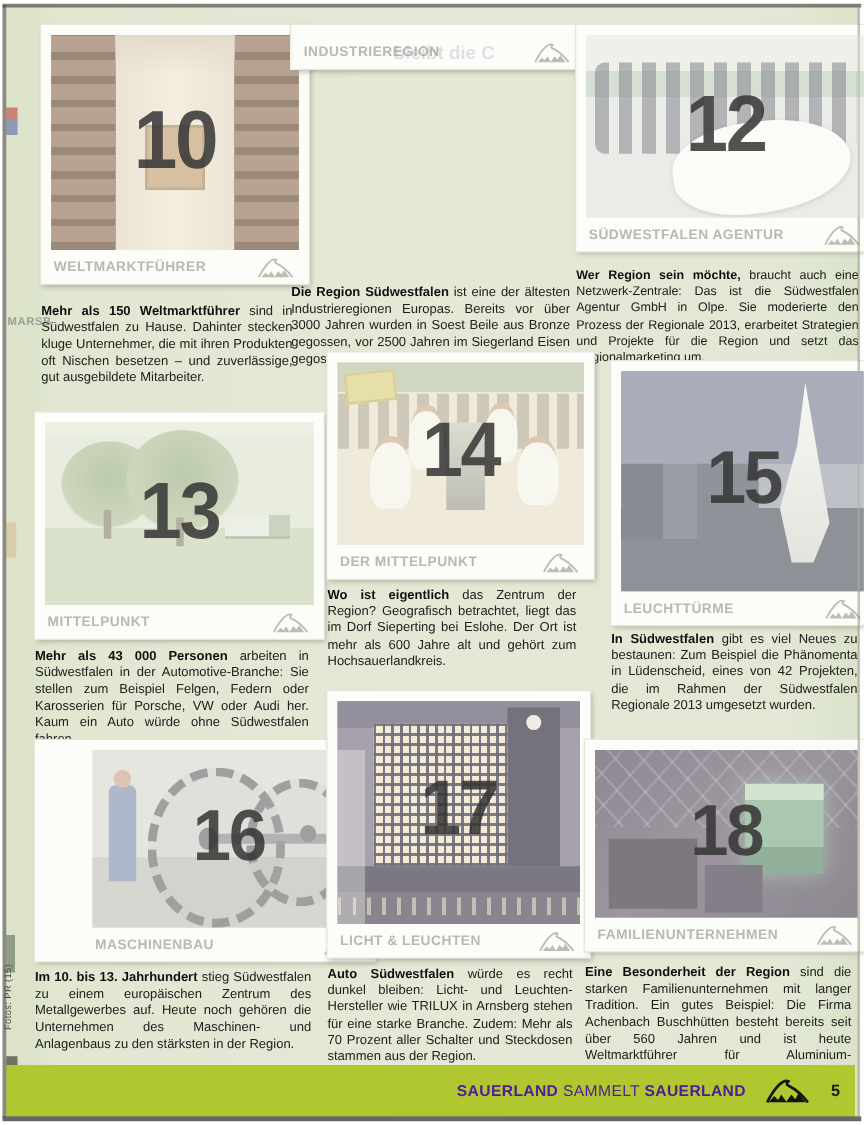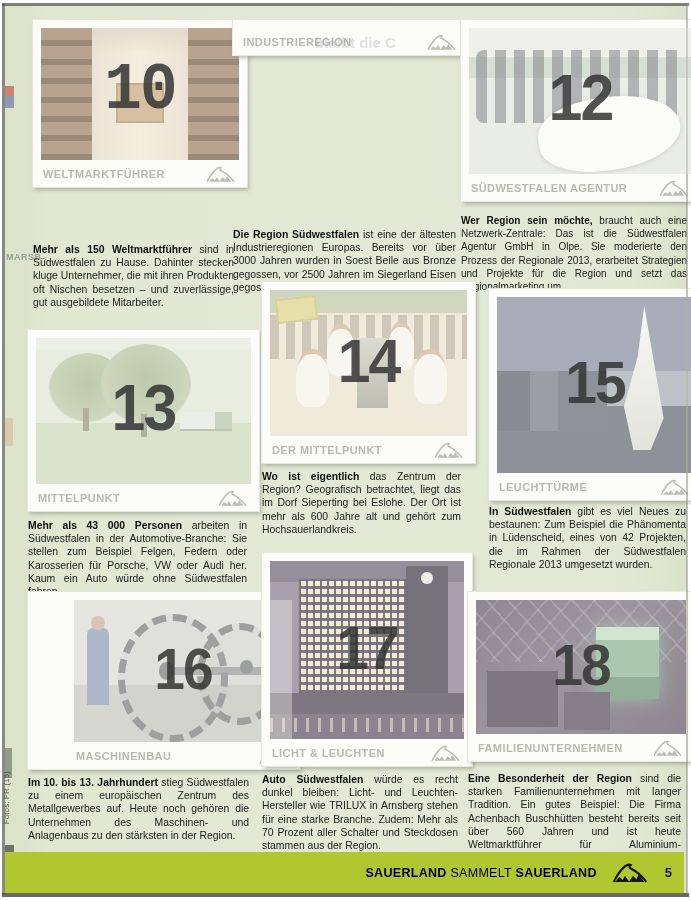--- a/index.html
+++ b/index.html
@@ -54,21 +54,21 @@
     filter:blur(.4px);white-space:nowrap;padding-left:16px;
   }
 
   .caption{
     position:absolute;margin:0;font-size:10.4px;line-height:13.2px;
     color:#20201e;text-align:justify;
   }
   .caption b{color:#101010;}
 
   
-  .c10{left:33px;top:20px;width:198px;} .c10 .photo{height:132px;font-family:Liberation Mono, monospace;} .c10 .num{font-size:66px;}
+  .c10{left:33px;top:20px;width:198px;} .c10 .photo{height:172px;} .c10 .num{font-size:66px;}
   .t10{left:33px;top:243px;width:201px;}
   .c11{left:233px;top:20px;width:219px;} .c11 .photo{height:150px;} .c11 .num{font-size:64px;}
   .t11{left:233px;top:228px;width:223px;}
   .c12{left:461px;top:20px;width:223px;} .c12 .photo{height:146px;} .c12 .num{font-size:64px;}
   .t12{left:461px;top:214px;width:226px;font-size:10px;}
   .c13{left:28px;top:330px;width:215px;} .c13 .photo{height:146px;} .c13 .num{font-size:64px;}
   .t13{left:28px;top:519px;width:219px;}
   .c14{left:262px;top:282px;width:197px;} .c14 .photo{height:146px;} .c14 .num{font-size:62px;}
   .t14{left:262px;top:470px;width:199px;}
   .c15{left:489px;top:289px;width:196px;} .c15 .photo{height:176px;} .c15 .num{font-size:60px;}
@@ -170,21 +170,21 @@
     box-shadow:0 0 16px rgba(150,220,170,.55);}
   .ph18 .m1{left:5%;bottom:5%;width:34%;height:42%;background:#3c3544;}
   .ph18 .m2{left:42%;bottom:3%;width:22%;height:28%;background:#463d4f;}
 
   
   .footer-bar{
     position:absolute;left:5px;top:852px;width:679px;height:41px;
     background:#b1c72f;display:flex;align-items:center;justify-content:flex-end;
     padding-right:12px;box-sizing:border-box;gap:13px;
   }
-  .footer-title{font-size:12.5px;color:#000000;letter-spacing:.3px;white-space:nowrap;}
+  .footer-title{font-size:12.5px;color:#4c1d95;letter-spacing:.3px;white-space:nowrap;}
   .footer-title .bold{font-weight:bold;}
   .footer-logo{color:#15150e;display:flex;align-items:center;}
   .footer-page{font-size:13px;font-weight:bold;color:#1c1c14;margin-left:2px;}
 </style>
 </head>
 <body>
 
 <div class="page-bg"></div>
 <div class="map-strip">
   <span class="map-town">MARSB</span>

